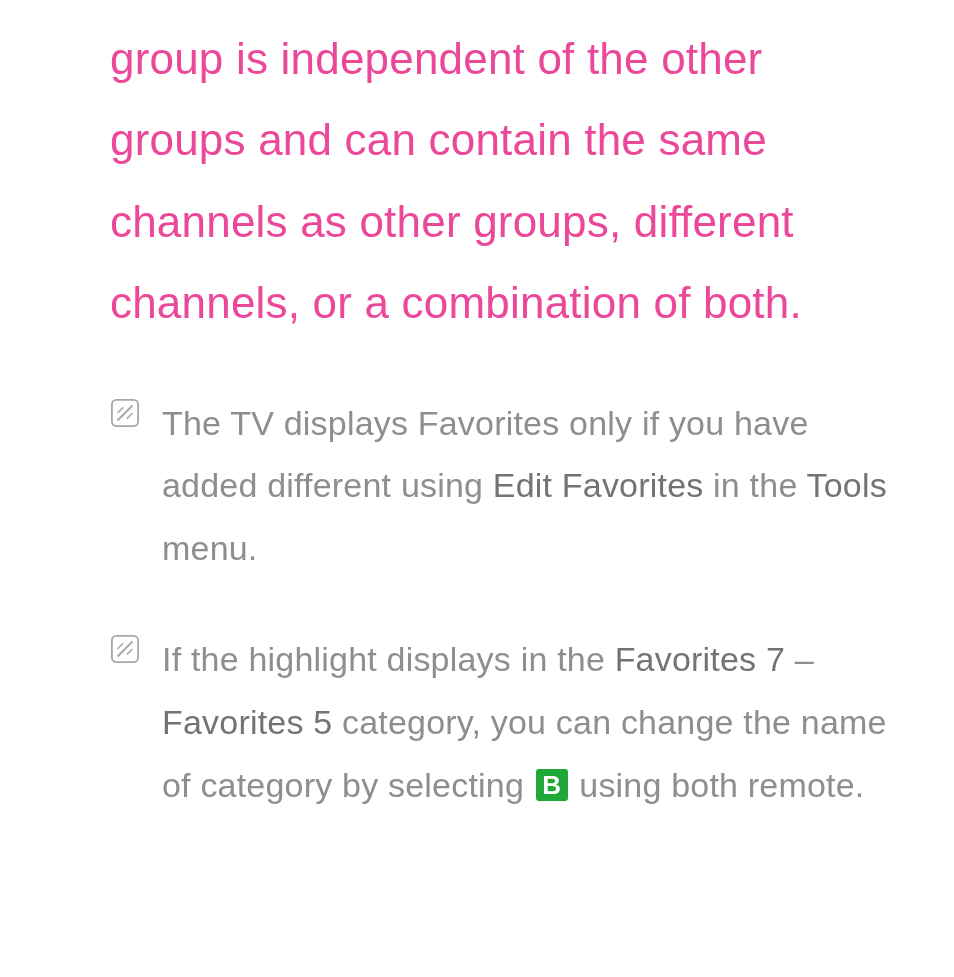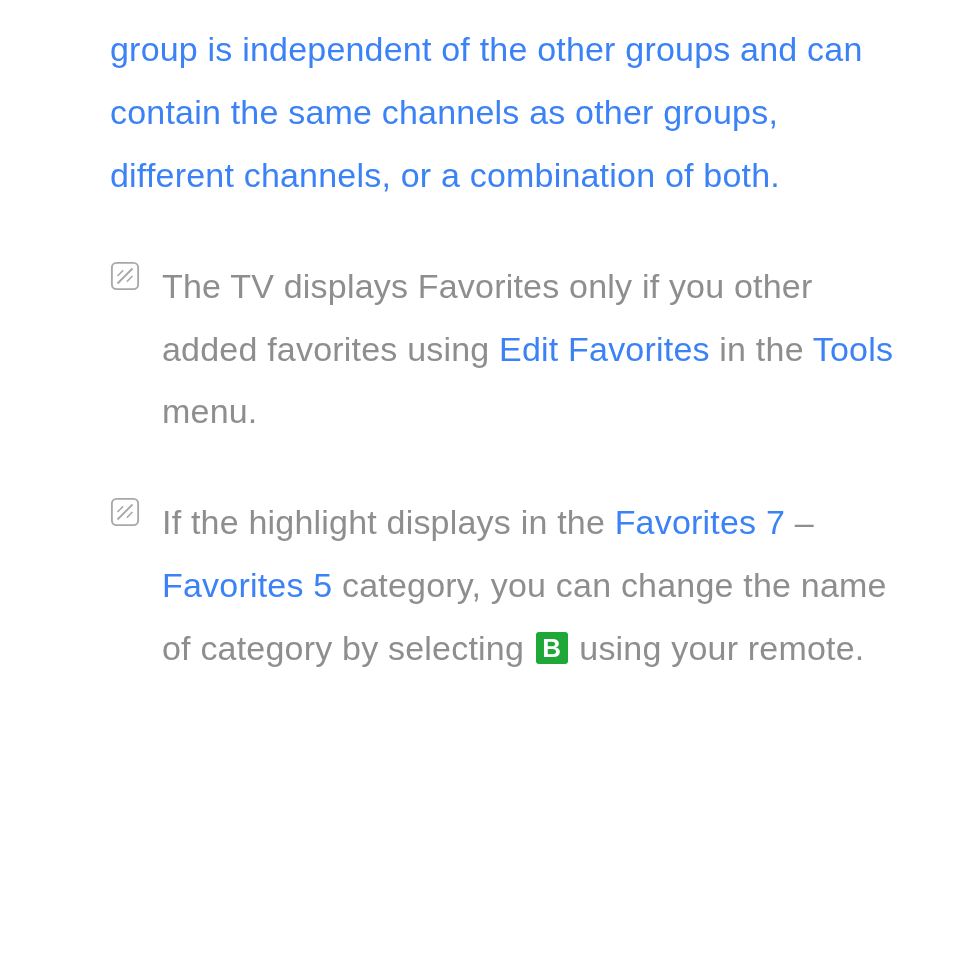--- a/index.html
+++ b/index.html
@@ -12,23 +12,23 @@
     height: 977px;
     background: #ffffff;
     font-family: Arial, Helvetica, sans-serif;
     padding: 0;
     overflow: hidden;
   }
   .content {
     padding: 18px 60px 0 110px;
   }
   .intro-text {
-    font-size: 34px;
+    font-size: 44px;
     line-height: 1.85;
-    color: #3b82f6;
+    color: #ec4899;
     font-weight: 400;
     margin-bottom: 48px;
     letter-spacing: 0.2px;
   }
   .note-block {
     position: relative;
     padding-left: 52px;
     margin-bottom: 48px;
   }
   .note-icon {
@@ -43,21 +43,21 @@
     height: 30px;
   }
   .note-text {
     font-size: 34px;
     line-height: 1.85;
     color: #8e8e8e;
     font-weight: 400;
     letter-spacing: 0.2px;
   }
   .link {
-    color: #3b82f6;
+    color: #737373;
   }
   .b-button {
     display: inline-flex;
     align-items: center;
     justify-content: center;
     width: 32px;
     height: 32px;
     background: #1ea838;
     color: #ffffff;
     font-weight: bold;
@@ -79,31 +79,31 @@
   <div class="note-block">
     <span class="note-icon">
       <svg viewBox="0 0 32 32" fill="none">
         <rect x="2" y="2" width="28" height="28" rx="5" ry="5" stroke="#a8a8a8" stroke-width="2" fill="none"></rect>
         <line x1="8" y1="24" x2="24" y2="8" stroke="#a8a8a8" stroke-width="2"></line>
         <line x1="8" y1="16" x2="14" y2="10" stroke="#a8a8a8" stroke-width="1.6"></line>
         <line x1="18" y1="22" x2="24" y2="16" stroke="#a8a8a8" stroke-width="1.6"></line>
       </svg>
     </span>
     <p class="note-text">
-      <span>The TV displays Favorites only if you other added favorites using </span><span class="link">Edit Favorites</span><span> in the </span><span class="link">Tools</span><span> menu.</span>
+      <span>The TV displays Favorites only if you have added different using </span><span class="link">Edit Favorites</span><span> in the </span><span class="link">Tools</span><span> menu.</span>
     </p>
   </div>
 
   <div class="note-block">
     <span class="note-icon">
       <svg viewBox="0 0 32 32" fill="none">
         <rect x="2" y="2" width="28" height="28" rx="5" ry="5" stroke="#a8a8a8" stroke-width="2" fill="none"></rect>
         <line x1="8" y1="24" x2="24" y2="8" stroke="#a8a8a8" stroke-width="2"></line>
         <line x1="8" y1="16" x2="14" y2="10" stroke="#a8a8a8" stroke-width="1.6"></line>
         <line x1="18" y1="22" x2="24" y2="16" stroke="#a8a8a8" stroke-width="1.6"></line>
       </svg>
     </span>
     <p class="note-text">
-      <span>If the highlight displays in the </span><span class="link">Favorites 7</span><span> – </span><span class="link">Favorites 5</span><span> category, you can change the name of category by selecting </span><span class="b-button">B</span><span> using your remote.</span>
+      <span>If the highlight displays in the </span><span class="link">Favorites 7</span><span> – </span><span class="link">Favorites 5</span><span> category, you can change the name of category by selecting </span><span class="b-button">B</span><span> using both remote.</span>
     </p>
   </div>
 
 </div>
 
 </body></html>

